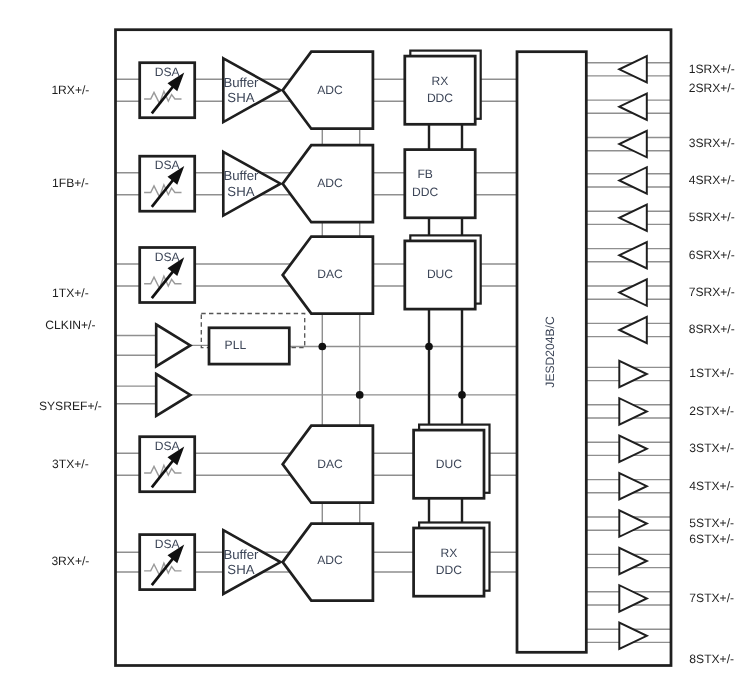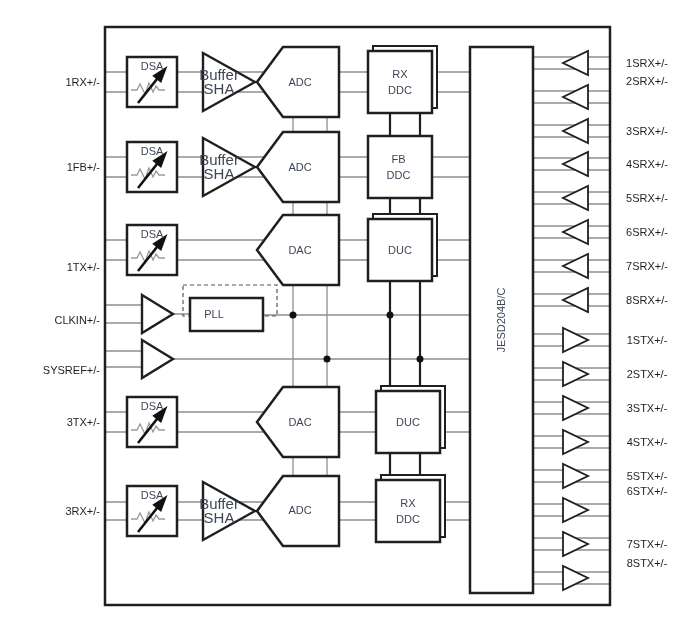--- a/index.html
+++ b/index.html
@@ -6,24 +6,24 @@
   .canvas{
     position:relative;width:680px;height:628px;background:#ffffff;
     font-family:"Liberation Sans",sans-serif;overflow:hidden;
   }
   .canvas svg{position:absolute;left:0;top:0;}
   .t{
     position:absolute;font-size:11px;line-height:14px;color:#3d4658;
     text-align:center;white-space:nowrap;
   }
   .port{color:#1f1f1f;}
-  .pl{text-align:right;width:72px;left:28px;}
+  .pl{width:72px;left:28px;}
   .pr{text-align:center;width:64px;left:615px;}
   .blk2{line-height:16px;}
-  .buf{font-size:15px;line-height:14px;}
+  .buf{font-size:12px;line-height:14px;}
   .jesd{
     position:absolute;left:501px;top:320px;font-size:11px;color:#3d4658;
     transform:translate(-50%,-50%) rotate(-90deg);white-space:nowrap;
   }
 </style>
 </head>
 <body>
 
 <div class="canvas">
 
@@ -141,42 +141,42 @@
       <circle cx="293" cy="315" r="3.5"></circle>
       <circle cx="390" cy="315" r="3.5"></circle>
       <circle cx="327" cy="359" r="3.5"></circle>
       <circle cx="420" cy="359" r="3.5"></circle>
     </g>
   </svg>
 
   <span class="t port pl" style="top:75px">1RX+/-</span>
   <span class="t port pl" style="top:160px">1FB+/-</span>
   <span class="t port pl" style="top:260px">1TX+/-</span>
-  <span class="t port pl" style="top:313px">CLKIN+/-</span>
+  <span class="t port pl" style="top:289px">CLKIN+/-</span>
   <span class="t port pl" style="top:363px">SYSREF+/-</span>
   <span class="t port pl" style="top:415px">3TX+/-</span>
   <span class="t port pl" style="top:504px">3RX+/-</span>
 
   <span class="t port pr" style="top:56px">1SRX+/-</span>
   <span class="t port pr" style="top:74px">2SRX+/-</span>
   <span class="t port pr" style="top:124px">3SRX+/-</span>
   <span class="t port pr" style="top:157px">4SRX+/-</span>
   <span class="t port pr" style="top:191px">5SRX+/-</span>
   <span class="t port pr" style="top:225px">6SRX+/-</span>
   <span class="t port pr" style="top:259px">7SRX+/-</span>
   <span class="t port pr" style="top:293px">8SRX+/-</span>
 
   <span class="t port pr" style="top:333px">1STX+/-</span>
   <span class="t port pr" style="top:367px">2STX+/-</span>
   <span class="t port pr" style="top:401px">3STX+/-</span>
   <span class="t port pr" style="top:435px">4STX+/-</span>
   <span class="t port pr" style="top:469px">5STX+/-</span>
   <span class="t port pr" style="top:484px">6STX+/-</span>
   <span class="t port pr" style="top:537px">7STX+/-</span>
-  <span class="t port pr" style="top:556px">8STX+/-</span>
+  <span class="t port pr" style="top:593px">8STX+/-</span>
 
   <span class="t" style="left:132px;top:59px;width:40px">DSA</span>
   <span class="t" style="left:132px;top:144px;width:40px">DSA</span>
   <span class="t" style="left:132px;top:227px;width:40px">DSA</span>
   <span class="t" style="left:132px;top:399px;width:40px">DSA</span>
   <span class="t" style="left:132px;top:488px;width:40px">DSA</span>
 
   <div class="t buf" style="left:197px;top:68px;width:44px">
     <div>Buffer</div>
     <div>SHA</div>
@@ -195,21 +195,21 @@
   <span class="t" style="left:270px;top:243px;width:60px">DAC</span>
   <span class="t" style="left:270px;top:415px;width:60px">DAC</span>
   <span class="t" style="left:270px;top:503px;width:60px">ADC</span>
 
   <span class="t" style="left:184px;top:307px;width:60px">PLL</span>
 
   <div class="t blk2" style="left:370px;top:66px;width:60px">
     <div>RX</div>
     <div>DDC</div>
   </div>
-  <div class="t blk2" style="left:360px;top:151px;width:77px">
+  <div class="t blk2" style="left:348px;top:151px;width:77px">
     <div>FB</div>
     <div>DDC</div>
   </div>
   <span class="t" style="left:370px;top:243px;width:60px">DUC</span>
   <span class="t" style="left:378px;top:415px;width:60px">DUC</span>
   <div class="t blk2" style="left:378px;top:495px;width:60px">
     <div>RX</div>
     <div>DDC</div>
   </div>
 

